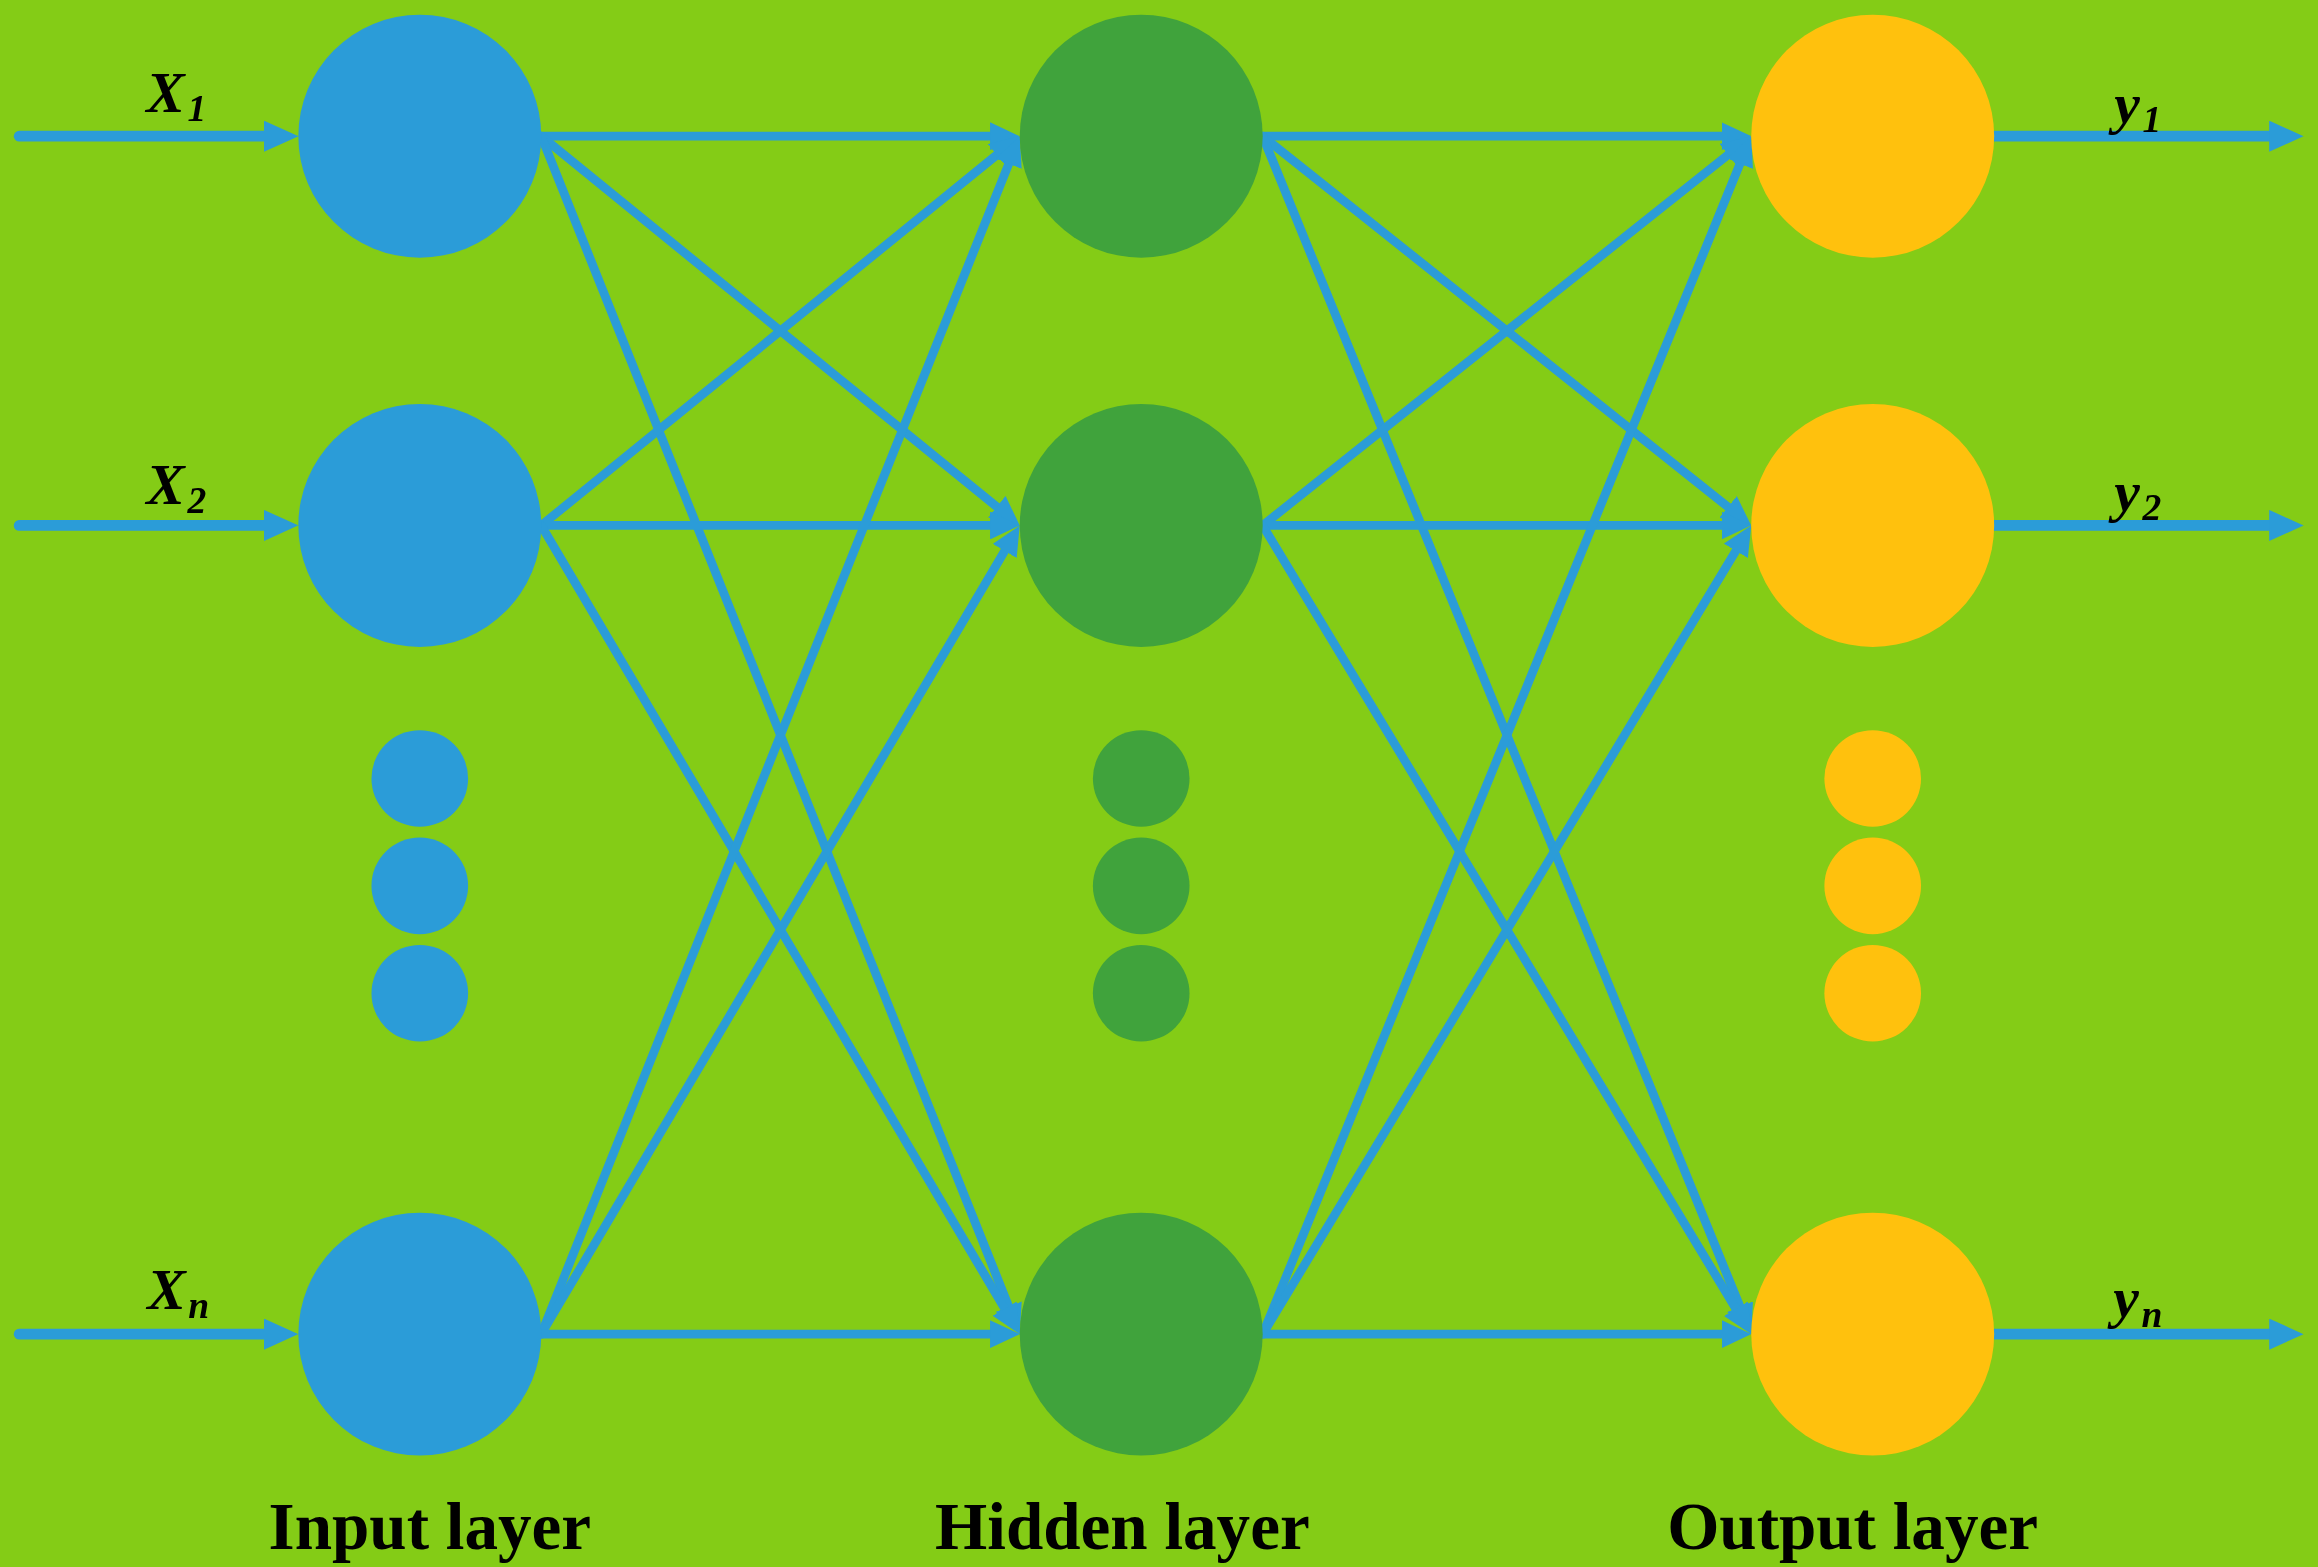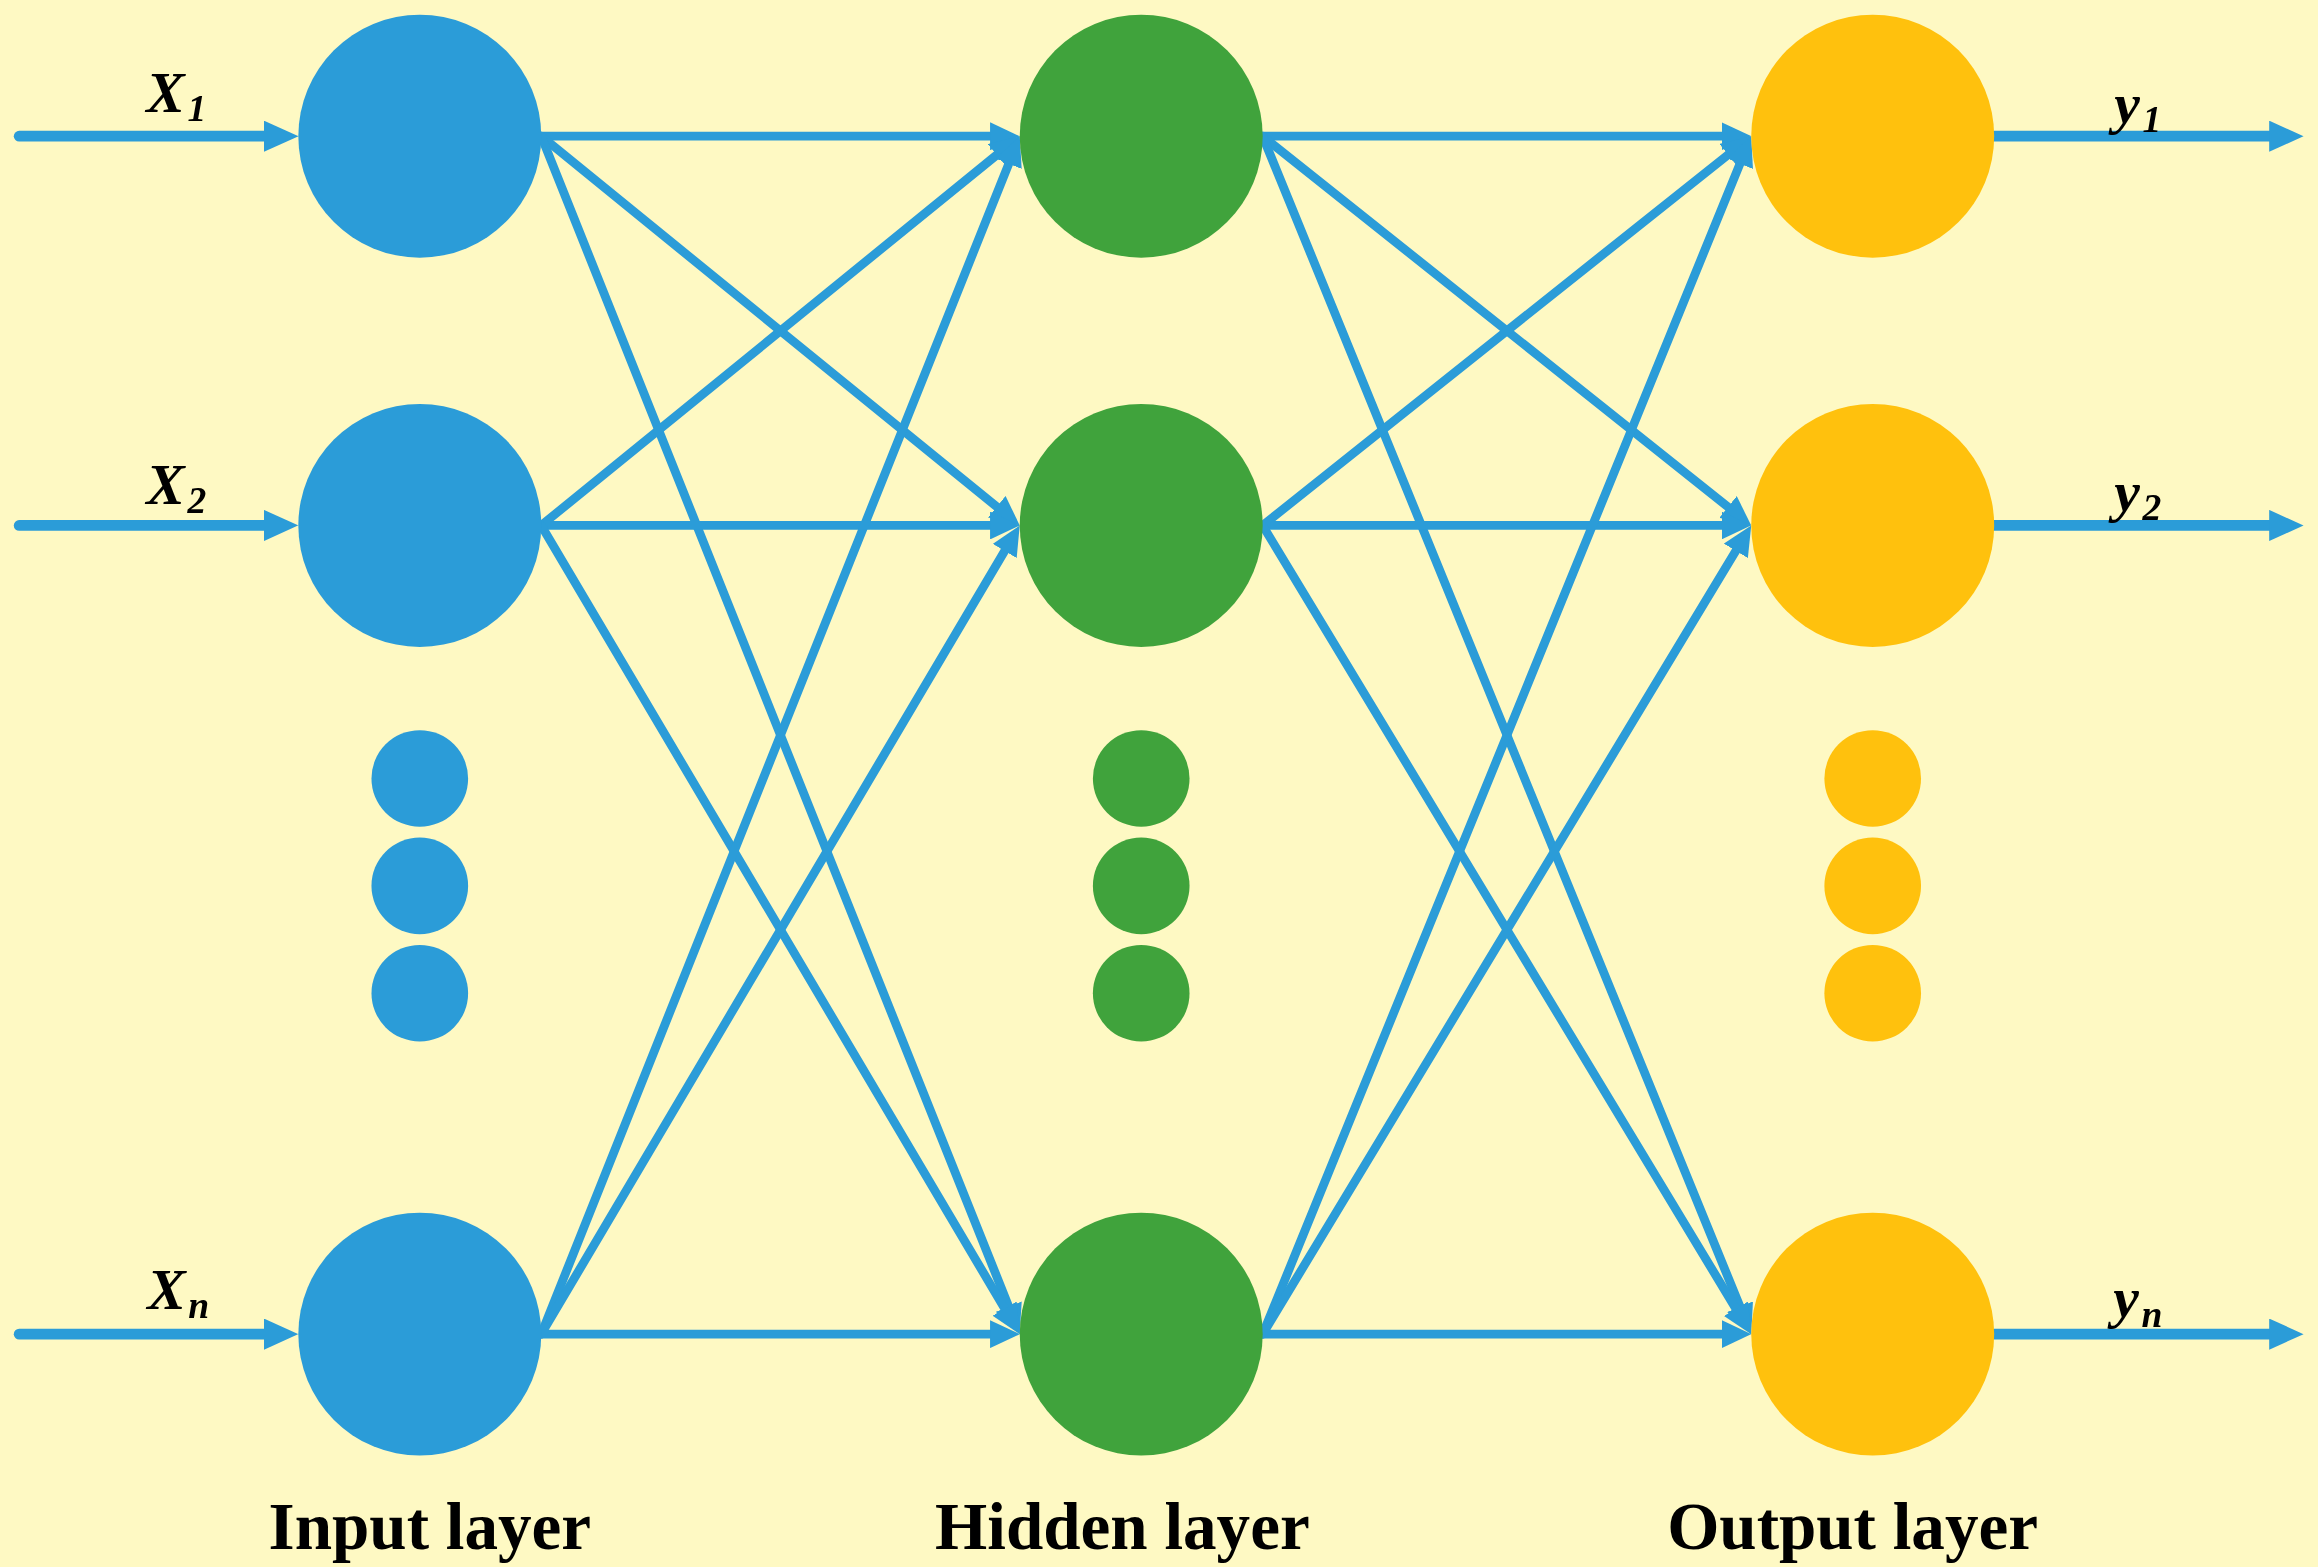--- a/index.html
+++ b/index.html
@@ -6,21 +6,21 @@
     margin: 0;
     padding: 0;
     background: #ffffff;
   }
   .stage {
     width: 100vw;
     height: 100vh;
     max-width: 2319px;
     max-height: 1568px;
     position: relative;
-    background: #fef9c3;
+    background: #84cc16;
     overflow: hidden;
   }
   svg {
     display: block;
     width: 100%;
     height: 100%;
   }
   .io-label {
     font-family: "Liberation Serif", "DejaVu Serif", serif;
     font-style: italic;

